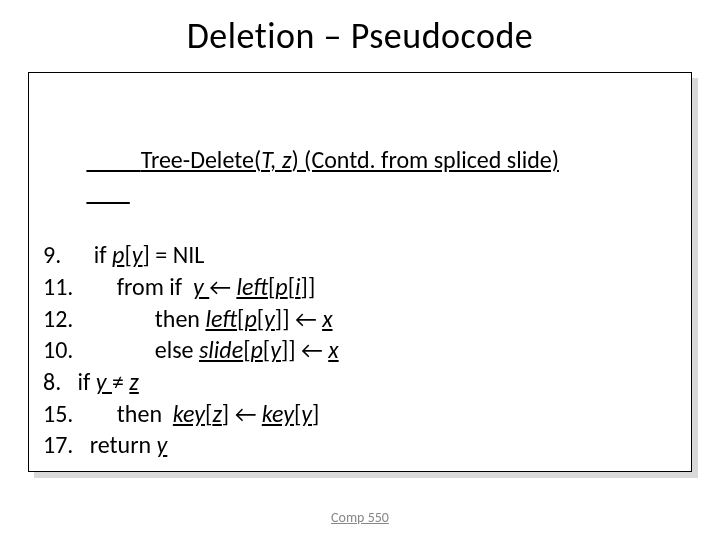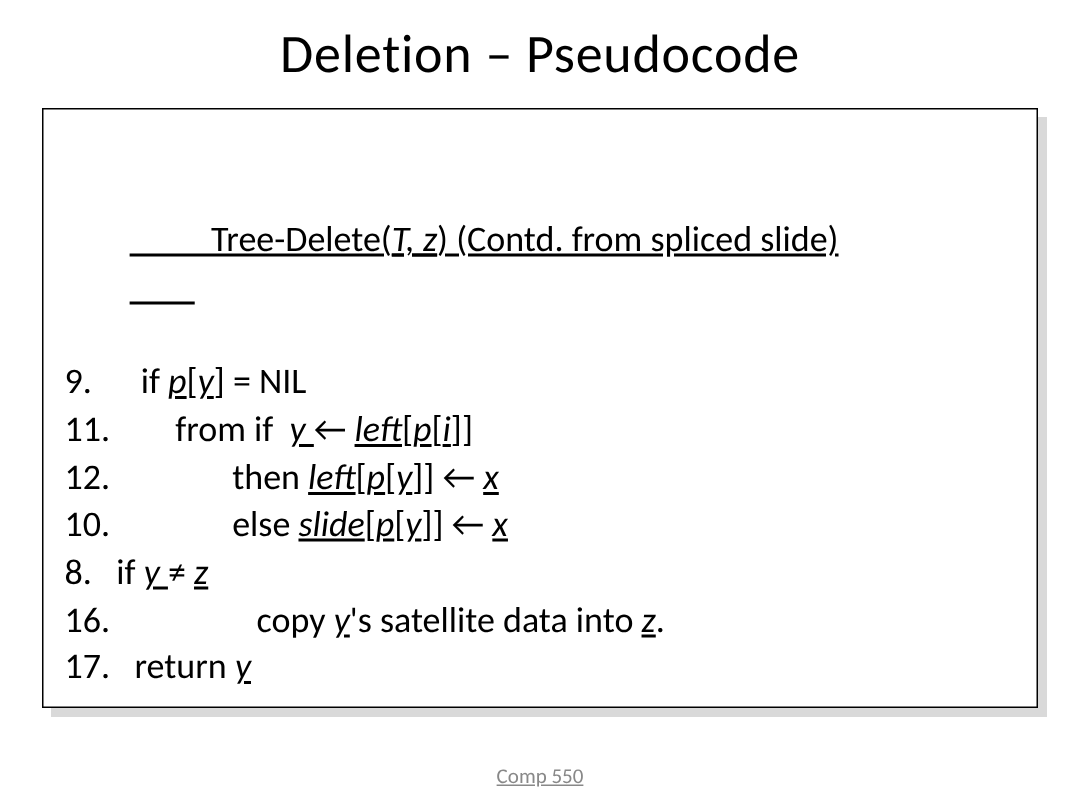--- a/index.html
+++ b/index.html
@@ -87,22 +87,22 @@
 
       <div class="line"><span>11.</span>        <span class="bold">from if  </span><span class="ital">y </span><span>← </span><span class="ital">left</span><span>[</span><span class="ital">p</span><span>[</span><span class="ital">i</span><span>]]</span></div>
 
       <div class="line"><span>12.</span>               <span class="bold">then </span><span class="ital">left</span><span>[</span><span class="ital">p</span><span>[</span><span class="ital">y</span><span>]] ← </span><span class="ital">x</span></div>
 
       <div class="line"><span>10.</span>               <span class="bold">else </span><span class="ital">slide</span><span>[</span><span class="ital">p</span><span>[</span><span class="ital">y</span><span>]] ← </span><span class="ital">x</span></div>
 
 
       <div class="line"><span>8.</span>   <span class="bold">if </span><span class="ital">y </span><span>≠ </span><span class="ital">z</span></div>
 
+      <div class="line"><span>15.</span>        <span class="bold">then  </span><span class="ital">key</span><span>[</span><span class="ital">z</span><span>] ← </span><span class="ital">key</span><span>[</span><span class="ital">y</span><span>]</span></div>
 
-      <div class="line"><span>16.</span>                  <span>copy </span><span class="ital">y</span><span>'s satellite data into </span><span class="ital">z</span><span>.</span></div>
 
       <div class="line"><span>17.</span>   <span class="bold">return </span><span class="ital">y</span></div>
 
     </div>
   </div>
 
   <div class="footer">Comp 550</div>
 </div>
 
 </body></html>

